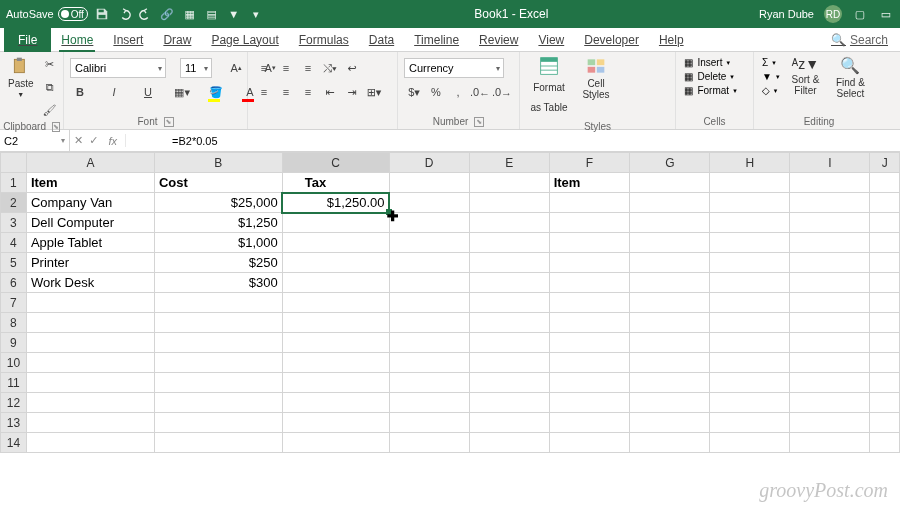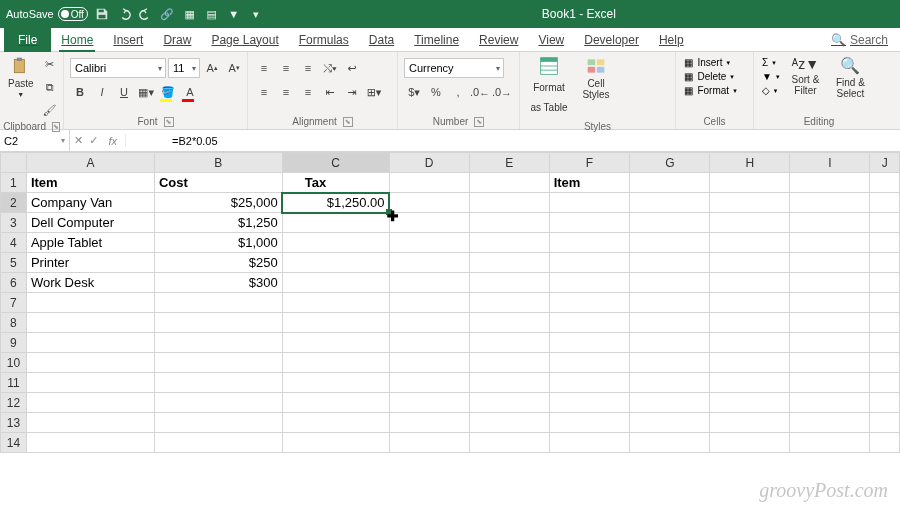--- a/index.html
+++ b/index.html
@@ -29,21 +29,21 @@
 .search-box { display: flex; align-items: center; gap: 4px; padding-right: 12px; color: #666; }
 
 
 .ribbon { height: 78px; background: #f3f2f1; border-bottom: 1px solid #d4d4d4; display: flex; }
 .group { border-right: 1px solid #e1e1e1; display: flex; flex-direction: column; padding: 2px 6px 0 6px; }
 .group-content { flex:1; display:flex; align-items:flex-start; gap:4px; }
 .group-label { font-size: 10px; color: #666; text-align: center; padding: 1px 0 2px 0; display:flex; justify-content:center; align-items:center; gap:6px;}
 .group-label .dlg { width:10px; height:10px; border:1px solid #999; font-size:7px; display:flex;align-items:center;justify-content:center; color:#999;}
 .big-btn { display:flex; flex-direction:column; align-items:center; justify-content:center; width:42px; font-size:10px; color:#333; gap:2px; cursor:pointer; padding:2px;}
 .big-btn svg, .big-btn .ico { width:20px; height:20px; }
-.font-row { display:flex; gap:2px; align-items:center; }
+.font-row { display:flex; gap:14px; align-items:center; }
 .font-select { height:20px; border:1px solid #c8c8c8; background:#fff; font-size:11px; padding:1px 16px 1px 4px; position:relative; display:flex; align-items:center;}
 .font-select::after { content:'▾'; position:absolute; right:3px; font-size:8px; color:#666;}
 .mini { width:20px; height:20px; display:flex; align-items:center; justify-content:center; font-size:11px; cursor:pointer; color:#444;}
 .mini.bold{font-weight:bold;} .mini.it{font-style:italic;} .mini.u{text-decoration:underline;}
 .col { display:flex; flex-direction:column; gap:2px;}
 .row { display:flex; gap:2px; align-items:center;}
 .num-select{height:20px;border:1px solid #c8c8c8;background:#fff;font-size:11px;padding:1px 16px 1px 4px;position:relative;display:flex;align-items:center;width:100px;}
 .num-select::after{content:'▾';position:absolute;right:3px;font-size:8px;color:#666;}
 .cells-stack { display:flex; flex-direction:column; gap:1px; font-size:10px;}
 .cells-item { display:flex; align-items:center; gap:4px; cursor:pointer; padding:1px 2px;}
@@ -103,20 +103,26 @@
           <path fill="none" stroke="#fff" stroke-width="1.5" d="M6 4a5 5 0 1 0 4 8M6 4l3-2M6 4l2 3"></path>
         </svg>
       </span>
     <span class="qat-icon">🔗</span>
     <span class="qat-icon">▦</span>
     <span class="qat-icon">▤</span>
     <span class="qat-icon">▼</span>
     <span class="qat-icon">▾</span>
   </div>
   <div class="title">Book1 - Excel</div>
+  <div class="right">
+    <span>Ryan Dube</span>
+    <span class="avatar">RD</span>
+    <span class="qat-icon">▢</span>
+    <span class="qat-icon">▭</span>
+  </div>
 </div>
 
 <div class="menutabs">
   <div class="filetab">File</div>
   <div class="menutab-wrap active">
       <div class="menutab active">Home</div>
     </div>
   <div class="menutab">Insert</div>
   <div class="menutab">Draw</div>
   <div class="menutab">Page Layout</div>
@@ -192,24 +198,20 @@
       </div>
       <div class="row">
         <span class="mini">≡</span>
         <span class="mini">≡</span>
         <span class="mini">≡</span>
         <span class="mini">⇤</span>
         <span class="mini">⇥</span>
         <span class="mini">⊞▾</span>
       </div>
     </div>
-    <div class="group-label">
-        <span>Alignment</span>
-        <span class="dlg">⬊</span>
-      </div>
   </div>
 
   <div class="group" style="width:122px">
     <div class="group-content col" style="gap:4px;padding-top:4px">
       <div class="num-select">Currency</div>
       <div class="row">
         <span class="mini">$▾</span>
         <span class="mini">%</span>
         <span class="mini">,</span>
         <span class="mini">.0←</span>

